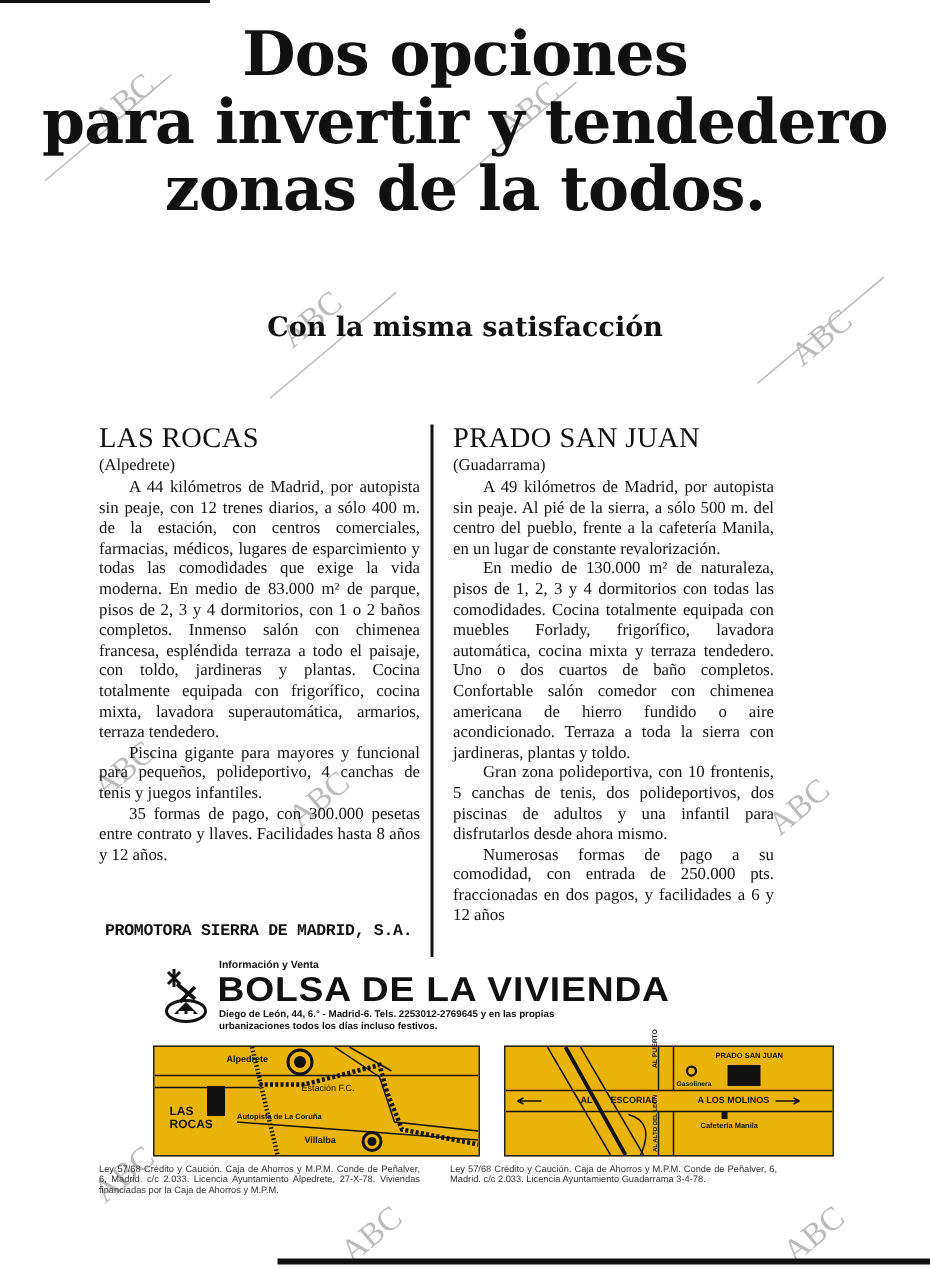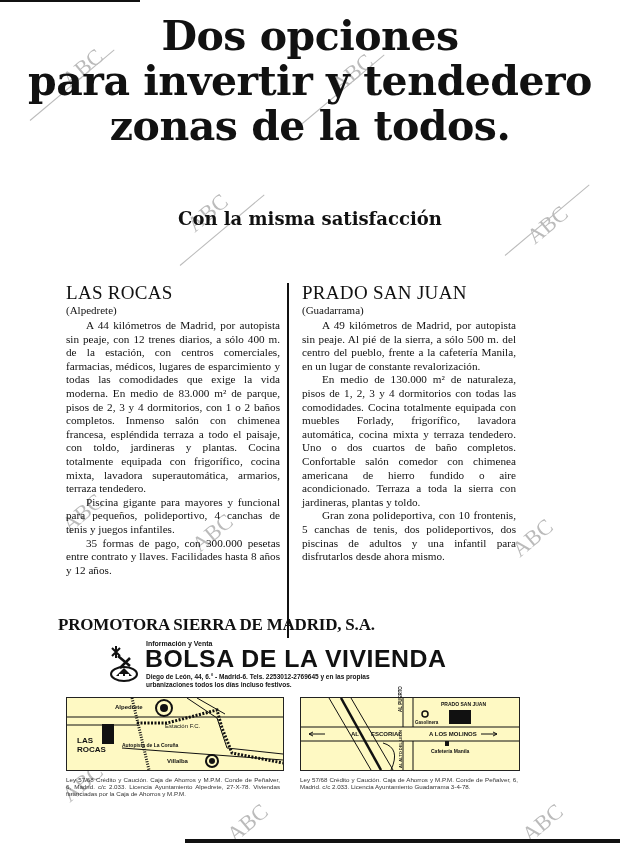--- a/index.html
+++ b/index.html
@@ -8,27 +8,27 @@
   .headline { position:absolute; left:0; top:14px; width:620px; text-align:center; font-family:"DejaVu Serif", serif; font-weight:bold; font-size:41px; line-height:45px; letter-spacing:-0.5px; }
   .headline div { white-space:nowrap; }
   .subhead { position:absolute; left:0; top:208px; width:620px; text-align:center; font-weight:bold; font-size:18px; line-height:22px; }
   .col { position:absolute; top:283px; font-family:"Liberation Serif", serif; font-size:11.2px; line-height:13.6px; text-align:justify; }
   .col-left { left:66px; width:214px; }
   .col-right { left:302px; width:214px; }
   .divider { position:absolute; left:287px; top:283px; width:2px; height:355px; background:#111; }
   .col h2 { margin:0; font-family:"Liberation Serif", serif; font-weight:normal; font-size:19px; line-height:20px; letter-spacing:0.3px; }
   .col .loc { font-size:11px; line-height:14px; margin-bottom:2px; }
   .col p { margin:0; text-indent:20px; }
-  .promotora { position:absolute; left:58px; top:615px; font-family:Liberation Serif, serif; font-weight:bold; font-size:17px; letter-spacing:-0.2px; }
+  .promotora { position:absolute; left:70px; top:615px; font-family:Liberation Mono, monospace; font-weight:bold; font-size:11px; letter-spacing:-0.2px; }
   .bolsa { position:absolute; left:108px; top:640px; width:330px; height:50px; }
   .bolsa .logo { position:absolute; left:0; top:4px; width:32px; height:38px; }
   .bolsa .info { position:absolute; left:38px; top:0; font-family:"Liberation Sans", sans-serif; font-weight:bold; font-size:7px; }
   .bolsa .name { position:absolute; left:37px; top:6px; font-family:"Liberation Sans", sans-serif; font-weight:bold; font-size:23px; letter-spacing:0.5px; white-space:nowrap; transform:scaleX(1.08); transform-origin:left; }
   .bolsa .addr { position:absolute; left:38px; top:33px; font-family:"Liberation Sans", sans-serif; font-size:6.5px; line-height:7.5px; white-space:nowrap; font-weight:bold; }
-  .map { position:absolute; top:697px; height:72px; border:1px solid #222; background:#fef9c3; }
+  .map { position:absolute; top:697px; height:72px; border:1px solid #222; background:#eab308;margin-left:36px; }
   .map-left { left:66px; width:216px; }
   .map-right { left:300px; width:218px; }
   .map svg { position:absolute; left:0; top:0; }
   .maplabel { position:absolute; font-family:"Liberation Sans", sans-serif; font-weight:bold; font-size:6px; white-space:nowrap; }
   .legal { position:absolute; top:776px; font-family:"Liberation Sans", sans-serif; font-size:6.2px; line-height:7.2px; color:#333; text-align:justify; }
   .legal-left { left:66px; width:214px; }
   .legal-right { left:300px; width:218px; }
   .bottom-rule { position:absolute; left:185px; top:839px; width:435px; height:4px; background:#111; }
   .wm { position:absolute; font-family:"Liberation Serif", serif; font-size:22px; color:#bbb; transform:rotate(-40deg); pointer-events:none; }
   .wm-line { position:absolute; height:1px; background:#bbb; transform-origin:left; pointer-events:none; }
@@ -72,20 +72,21 @@
 </div>
 
 <div class="divider"></div>
 
 <div class="col col-right">
   <h2>PRADO SAN JUAN</h2>
   <div class="loc">(Guadarrama)</div>
   <p>A 49 kilómetros de Madrid, por autopista sin peaje. Al pié de la sierra, a sólo 500 m. del centro del pueblo, frente a la cafetería Manila, en un lugar de constante revalorización.</p>
   <p>En medio de 130.000 m² de naturaleza, pisos de 1, 2, 3 y 4 dormitorios con todas las comodidades. Cocina totalmente equipada con muebles Forlady, frigorífico, lavadora automática, cocina mixta y terraza tendedero. Uno o dos cuartos de baño completos. Confortable salón comedor con chimenea americana de hierro fundido o aire acondicionado. Terraza a toda la sierra con jardineras, plantas y toldo.</p>
   <p>Gran zona polideportiva, con 10 frontenis, 5 canchas de tenis, dos polideportivos, dos piscinas de adultos y una infantil para disfrutarlos desde ahora mismo.</p>
+  <p>Numerosas formas de pago a su comodidad, con entrada de 250.000 pts. fraccionadas en dos pagos, y facilidades a 6 y 12 años</p>
 </div>
 
 <div class="promotora">PROMOTORA SIERRA DE MADRID, S.A.</div>
 
 <div class="bolsa">
   <div class="logo">
     <svg width="32" height="38" viewBox="0 0 32 38">
       <path d="M4 4 L12 12 M12 4 L4 12 M8 2 L8 14" stroke="#111" stroke-width="2" fill="none"></path>
       <path d="M10 12 L22 22 M22 14 L12 24" stroke="#111" stroke-width="2.5"></path>
       <ellipse cx="16" cy="30" rx="13" ry="7" fill="none" stroke="#111" stroke-width="2"></ellipse>

